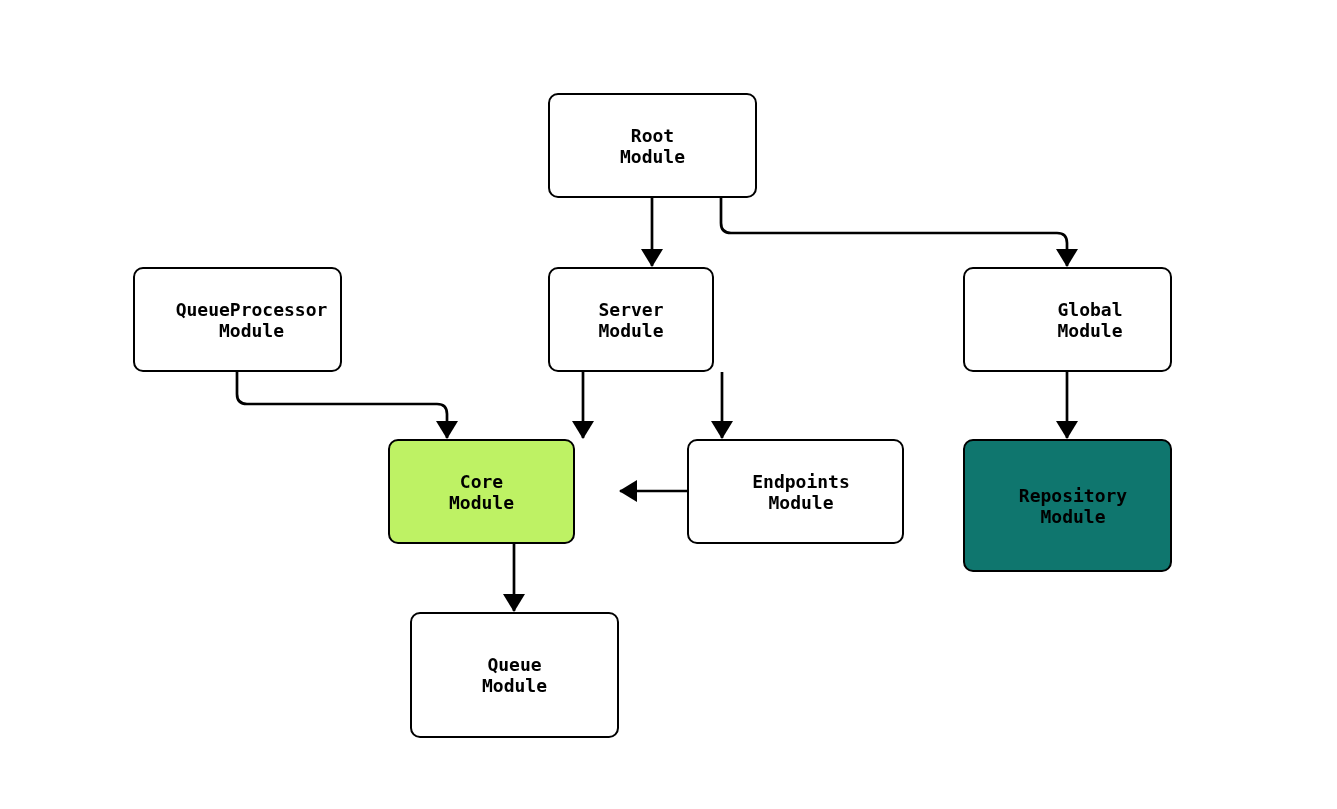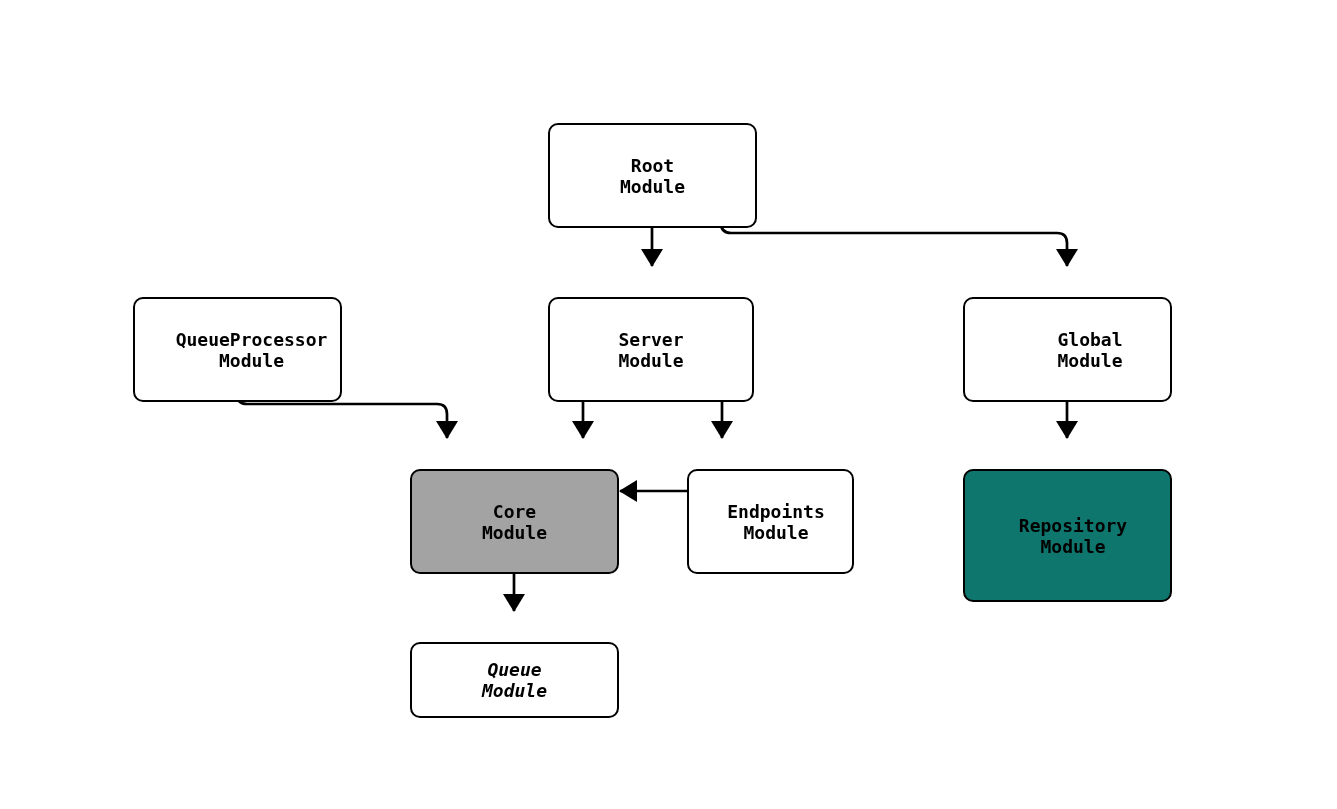--- a/index.html
+++ b/index.html
@@ -31,21 +31,20 @@
   }
   .node {
     position: absolute;
     box-sizing: border-box;
     border: 2.7px solid #000000;
     border-radius: 10px;
     background: #ffffff;
     display: flex;
     align-items: center;
     justify-content: center;
-    margin-top: 30px;
   }
   .node .label {
     font-weight: bold;
     font-size: 18px;
     line-height: 21px;
     text-align: center;
     white-space: pre-line;
     color: #000000;
   }
 </style>
@@ -70,38 +69,38 @@
     </svg>
   <div class="nodes" id="nodes-layer">
       <div class="node" style="left: 548px; top: 93px; width: 209px; height: 105px; border-color: rgb(0, 0, 0); background: rgb(255, 255, 255);">
         <span class="label">Root
 Module</span>
       </div>
       <div class="node" style="left: 133px; top: 267px; width: 209px; height: 105px; border-color: rgb(0, 0, 0); background: rgb(255, 255, 255); padding-left: 28px;">
         <span class="label">QueueProcessor
 Module</span>
       </div>
-      <div class="node" style="left: 548px; top: 267px; width: 206px; height: 105px; border-color: rgb(0, 0, 0); background: rgb(255, 255, 255);">
+      <div class="node" style="left: 548px; top: 267px; width: 166px; height: 105px; border-color: rgb(0, 0, 0); background: rgb(255, 255, 255);">
         <span class="label">Server
 Module</span>
       </div>
       <div class="node" style="left: 963px; top: 267px; width: 209px; height: 105px; border-color: rgb(0, 0, 0); background: rgb(255, 255, 255); padding-left: 45px;">
         <span class="label">Global
 Module</span>
       </div>
-      <div class="node" style="left: 410px; top: 439px; width: 209px; height: 105px; border-color: rgb(0, 0, 0); background: #a3a3a3;">
+      <div class="node" style="left: 388px; top: 439px; width: 187px; height: 105px; border-color: rgb(0, 0, 0); background: #bef264;">
         <span class="label">Core
 Module</span>
       </div>
-      <div class="node" style="left: 687px; top: 439px; width: 167px; height: 105px; border-color: rgb(0, 0, 0); background: rgb(255, 255, 255); padding-left: 11px;">
+      <div class="node" style="left: 687px; top: 439px; width: 217px; height: 105px; border-color: rgb(0, 0, 0); background: rgb(255, 255, 255); padding-left: 11px;">
         <span class="label">Endpoints
 Module</span>
       </div>
       <div class="node" style="left: 963px; top: 439px; width: 209px; height: 133px; border-color: rgb(0, 0, 0); background: #0f766e; padding-left: 11px;">
         <span class="label">Repository
 Module</span>
       </div>
-      <div class="node" style="left: 410px; top: 612px; width: 209px; height: 76px; border-color: rgb(0, 0, 0); background: rgb(255, 255, 255); font-style: italic;">
+      <div class="node" style="left: 410px; top: 612px; width: 209px; height: 126px; border-color: rgb(0, 0, 0); background: rgb(255, 255, 255);">
         <span class="label">Queue
 Module</span>
       </div>
     </div>
 </div>
 
 </body></html>

